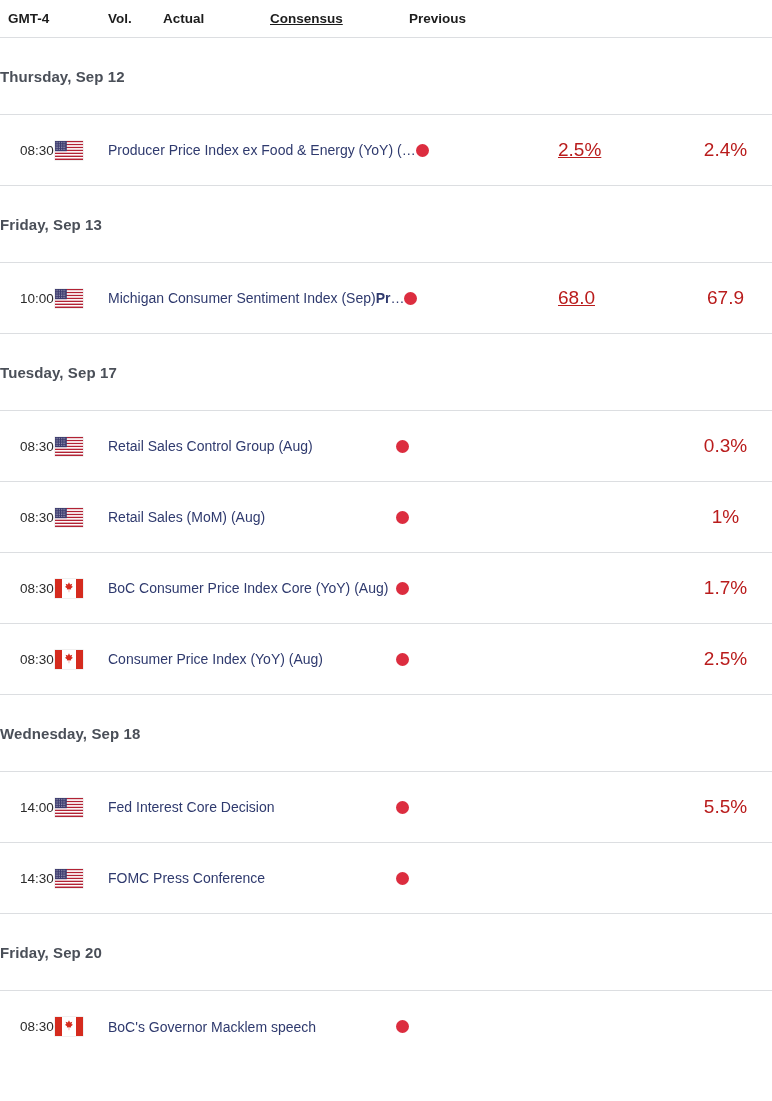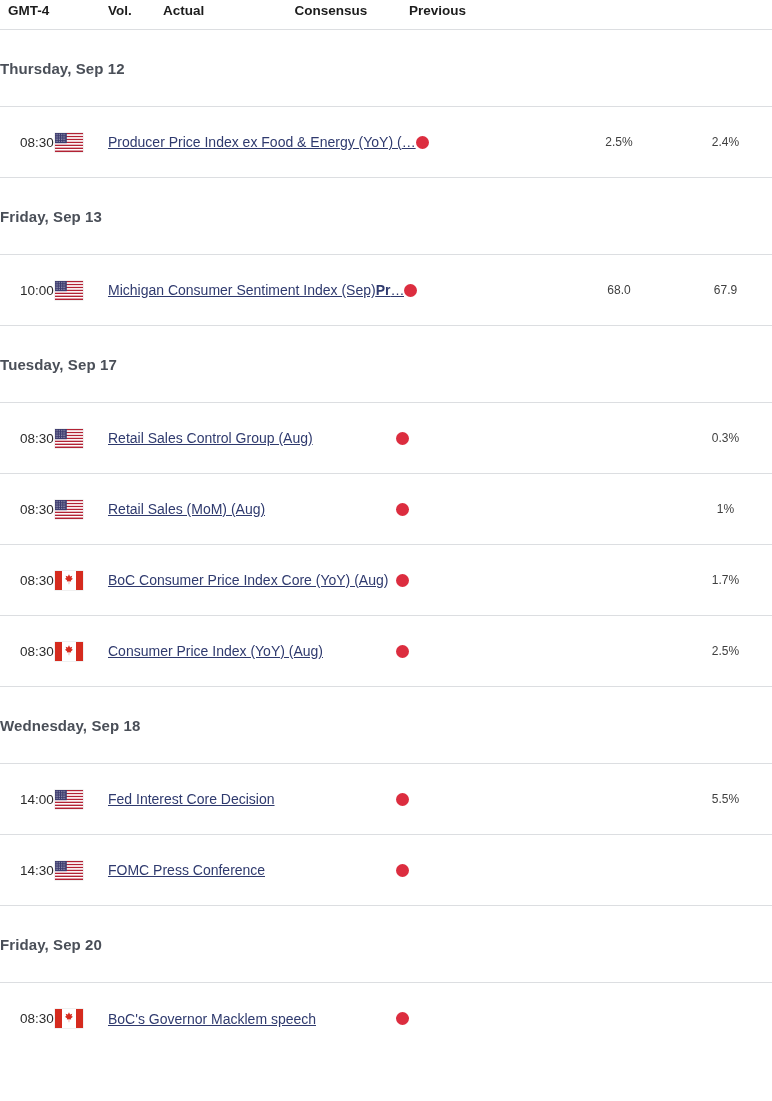--- a/index.html
+++ b/index.html
@@ -10,20 +10,21 @@
   body {
     width: 772px;
     height: 1101px;
     font-family: "Liberation Sans", sans-serif;
     color: #26324a;
     overflow: hidden;
   }
   .calendar {
     width: 772px;
     box-sizing: border-box;
+    margin-top: 8px;
   }
 
   
   .cal-head {
     display: flex;
     align-items: flex-start;
     height: 30px;
     border-bottom: 1px solid #dcdee1;
     box-sizing: border-box;
   }
@@ -34,21 +35,21 @@
     line-height: 21px;
     white-space: nowrap;
   }
 
   
   .c-time     { width: 55px;  padding-left: 20px;  box-sizing: border-box; }
   .c-flag     { width: 53px;  box-sizing: border-box; }
   .c-event    { flex: 1 1 auto; min-width: 0; box-sizing: border-box; }
   .c-vol      { width: 55px;  box-sizing: border-box; }
   .c-actual   { width: 107px; box-sizing: border-box; }
-  .c-consensus{ width: 122px; box-sizing: border-box; text-align: center; }
+  .c-consensus{ width: 122px; box-sizing: border-box; text-align: left; text-decoration: underline; }
   .c-previous { width: 92px;  box-sizing: border-box; text-align: center; padding-right: 1px; }
 
   .cal-head .c-time     { padding-left: 8px; }
   .cal-head .c-event    { padding-left: 0; }
   .cal-head .c-vol      { text-align: left; }
   .cal-head .c-actual   { text-align: left; }
 
   
   .day-head {
     height: 77px;
@@ -95,34 +96,34 @@
     color: #2f3a6e;
     white-space: nowrap;
     overflow: hidden;
     text-overflow: ellipsis;
     display: block;
     cursor: pointer;
   }
   .ev-name .bold { font-weight: 700; }
 
   
-  .c-event .ev-name { max-width: 100%; text-decoration: underline; }
+  .c-event .ev-name { max-width: 100%; }
 
   .vol-dot {
     width: 13px;
     height: 13px;
     border-radius: 50%;
     background: #dc2d3f;
     display: block;
   }
   .c-vol { display: flex; align-items: center; }
 
   .ev-actual, .ev-consensus, .ev-previous {
-    font-size: 12px;
-    color: #404040;
+    font-size: 19px;
+    color: #b91c1c;
     white-space: nowrap;
   }
 
   
   .event-row .c-event {
     display: flex;
     align-items: center;
     overflow: hidden;
   }
 </style>

